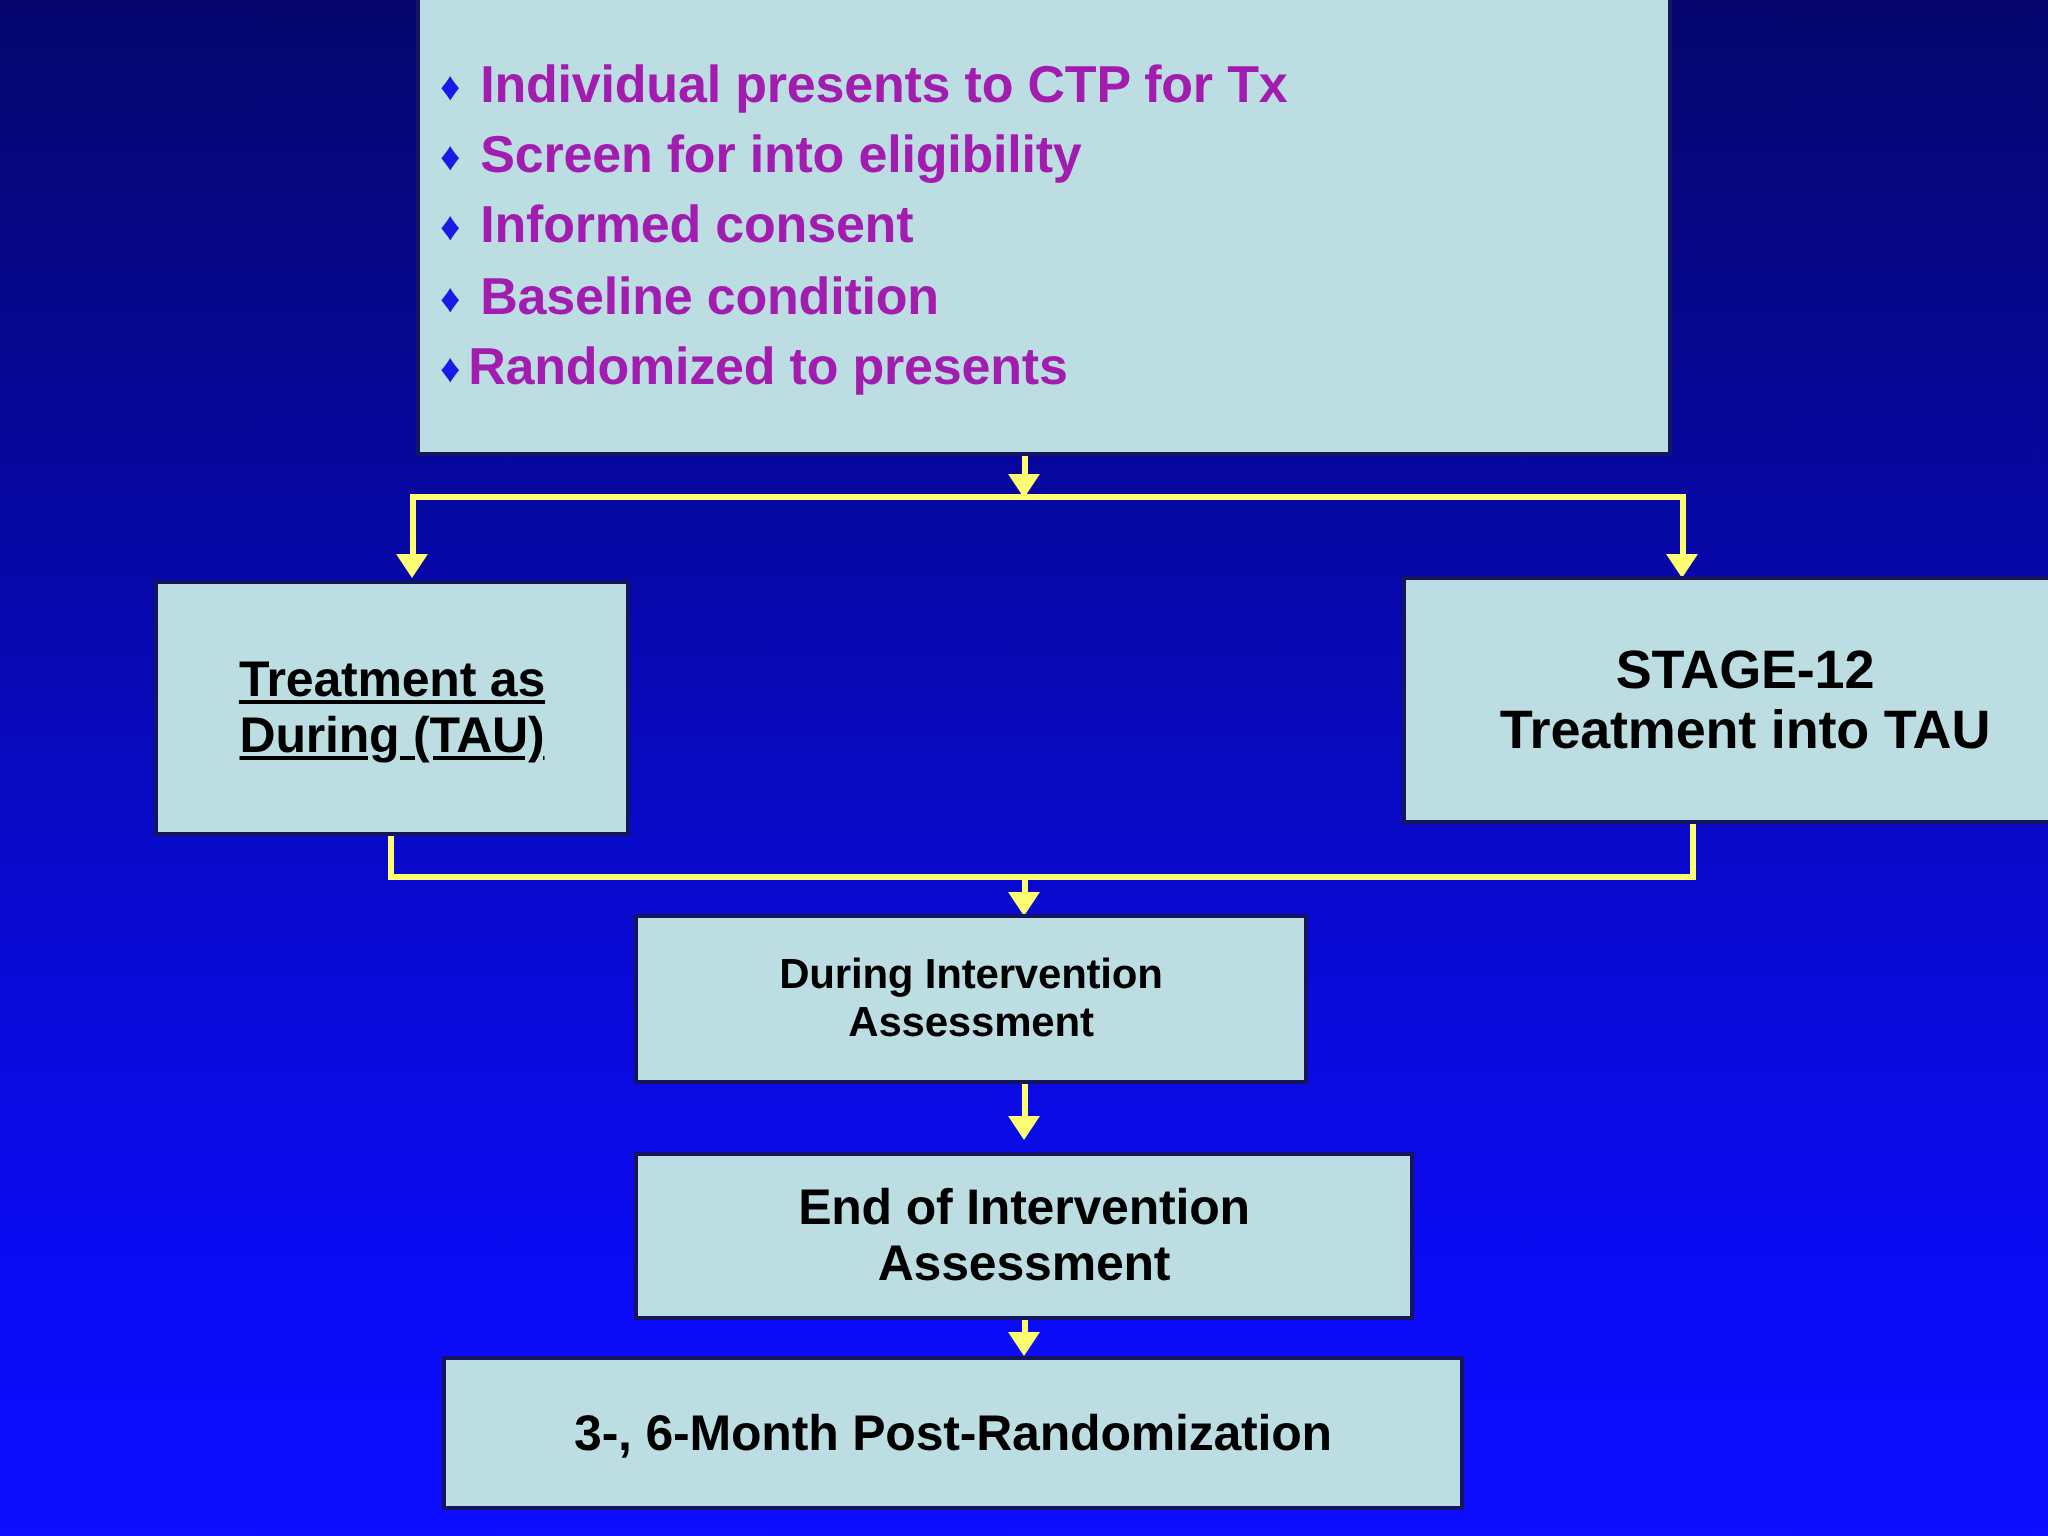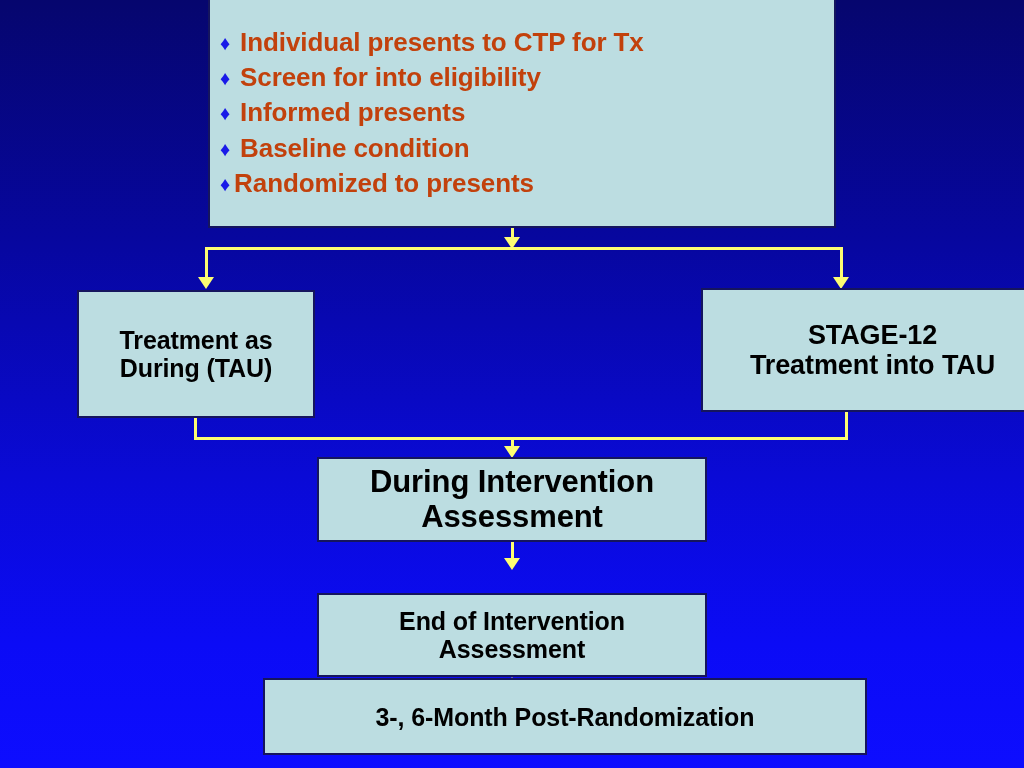--- a/index.html
+++ b/index.html
@@ -64,62 +64,62 @@
   }
   .bullet-row .dia {
     color: #1a1ae8;
     font-size: 20px;
     line-height: 1;
     margin-right: 10px;
     flex: none;
     transform: translateY(-1px);
   }
   .bullet-row.tight .dia { margin-right: 4px; }
-  .bullet-row .btxt { color: #c2410c; }
+  .bullet-row .btxt { color: #a21caf; }
 
   
   #box-tau {
     left: 77px;
     top: 290px;
     width: 238px;
     height: 128px;
     font-size: 25px;
+    text-decoration: underline;
   }
   #box-stage12 {
     left: 665px;
     top: 288px;
     width: 343px;
     height: 124px;
     font-size: 27px;
     margin-left: 36px;
   }
 
   
   #box-during {
     left: 317px;
     top: 457px;
-    width: 390px;
+    width: 337px;
     height: 85px;
-    font-size: 31px;
+    font-size: 21px;
     text-align: right;
   }
   #box-end {
     left: 317px;
-    top: 593px;
+    top: 576px;
     width: 390px;
     height: 84px;
     font-size: 25px;
   }
   #box-followup {
     left: 221px;
     top: 678px;
-    width: 604px;
+    width: 511px;
     height: 77px;
     font-size: 25px;
-    margin-left: 42px;
   }
 
   
   .seg {
     position: absolute;
     background: #fdfd72;
     z-index: 2;
   }
   .vseg { width: 3px; }
   .hseg { height: 3px; }
@@ -142,21 +142,21 @@
     <div class="bullet-row">
       <span class="dia">♦</span>
       <span class="btxt">Individual presents to CTP for Tx</span>
     </div>
     <div class="bullet-row">
       <span class="dia">♦</span>
       <span class="btxt">Screen for into eligibility</span>
     </div>
     <div class="bullet-row">
       <span class="dia">♦</span>
-      <span class="btxt">Informed presents</span>
+      <span class="btxt">Informed consent</span>
     </div>
     <div class="bullet-row">
       <span class="dia">♦</span>
       <span class="btxt">Baseline condition</span>
     </div>
     <div class="bullet-row tight">
       <span class="dia">♦</span>
       <span class="btxt">Randomized to presents</span>
     </div>
   </div>

